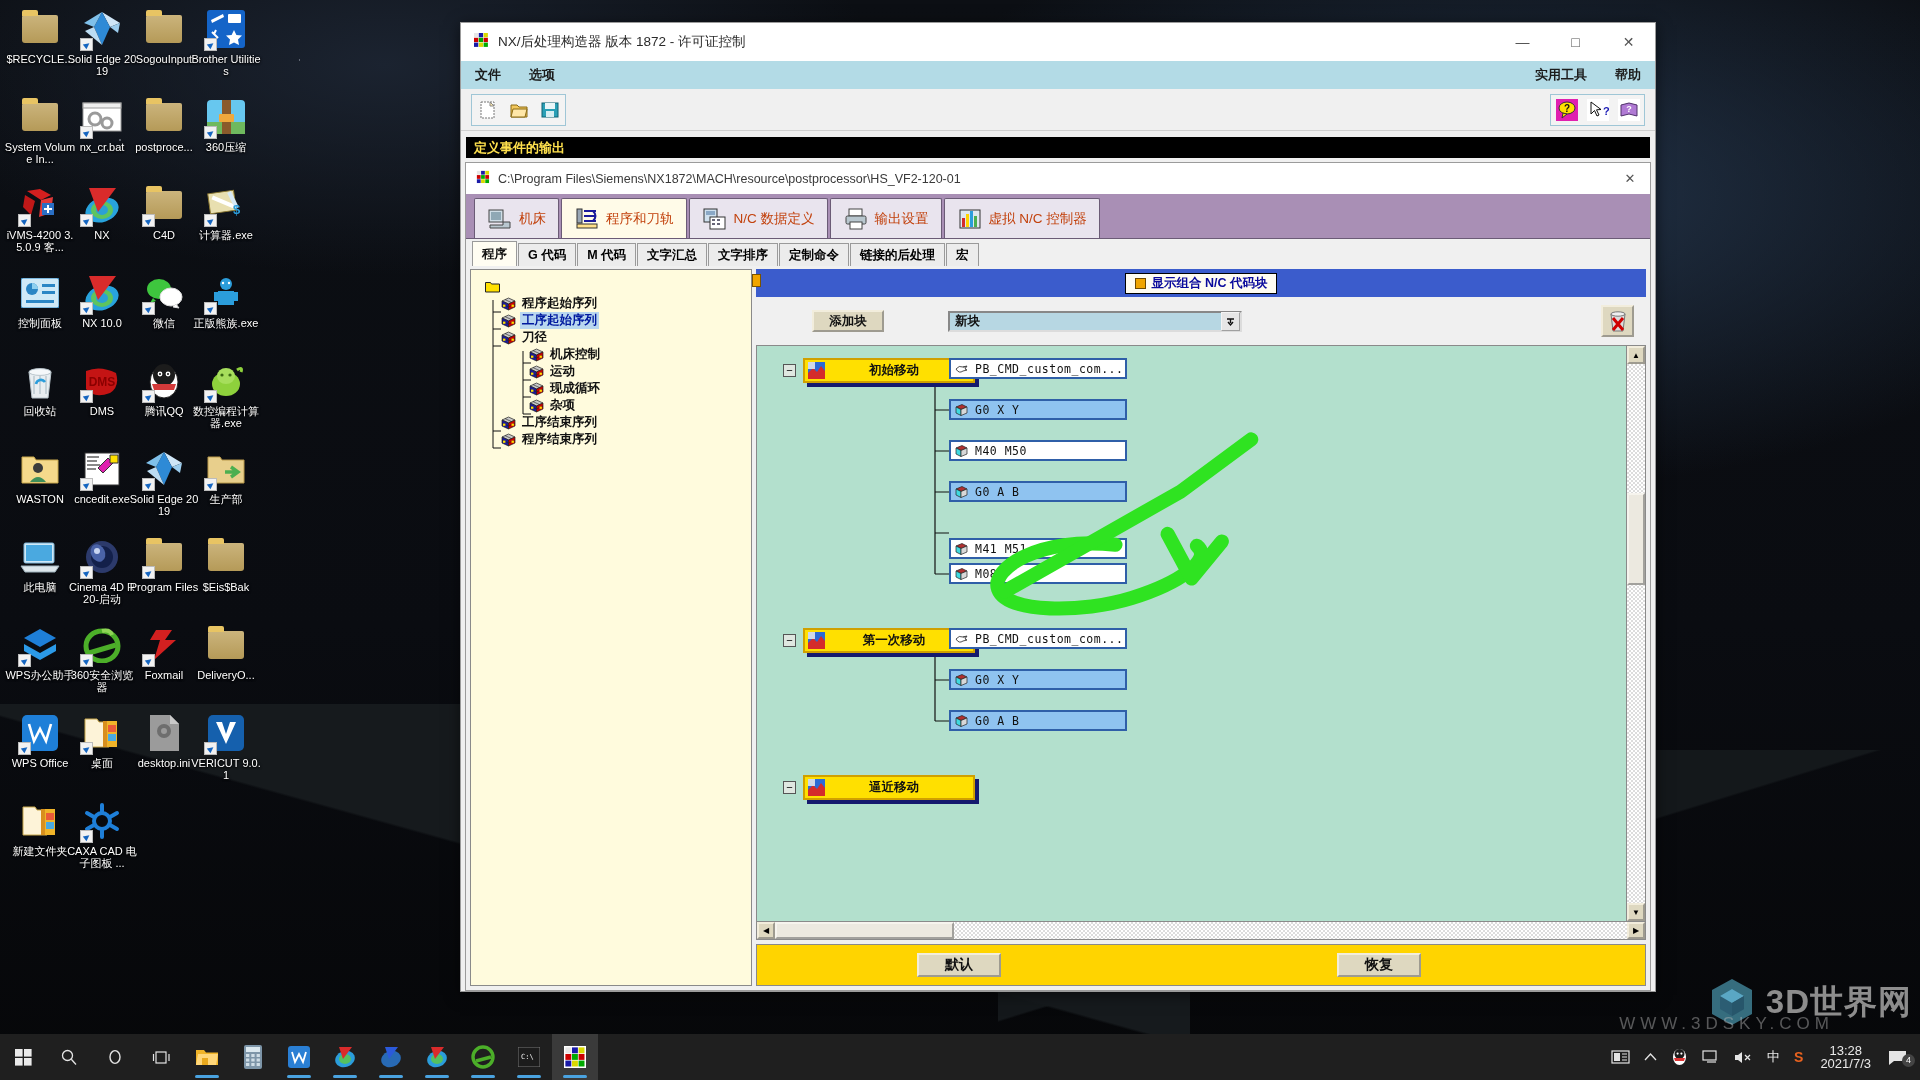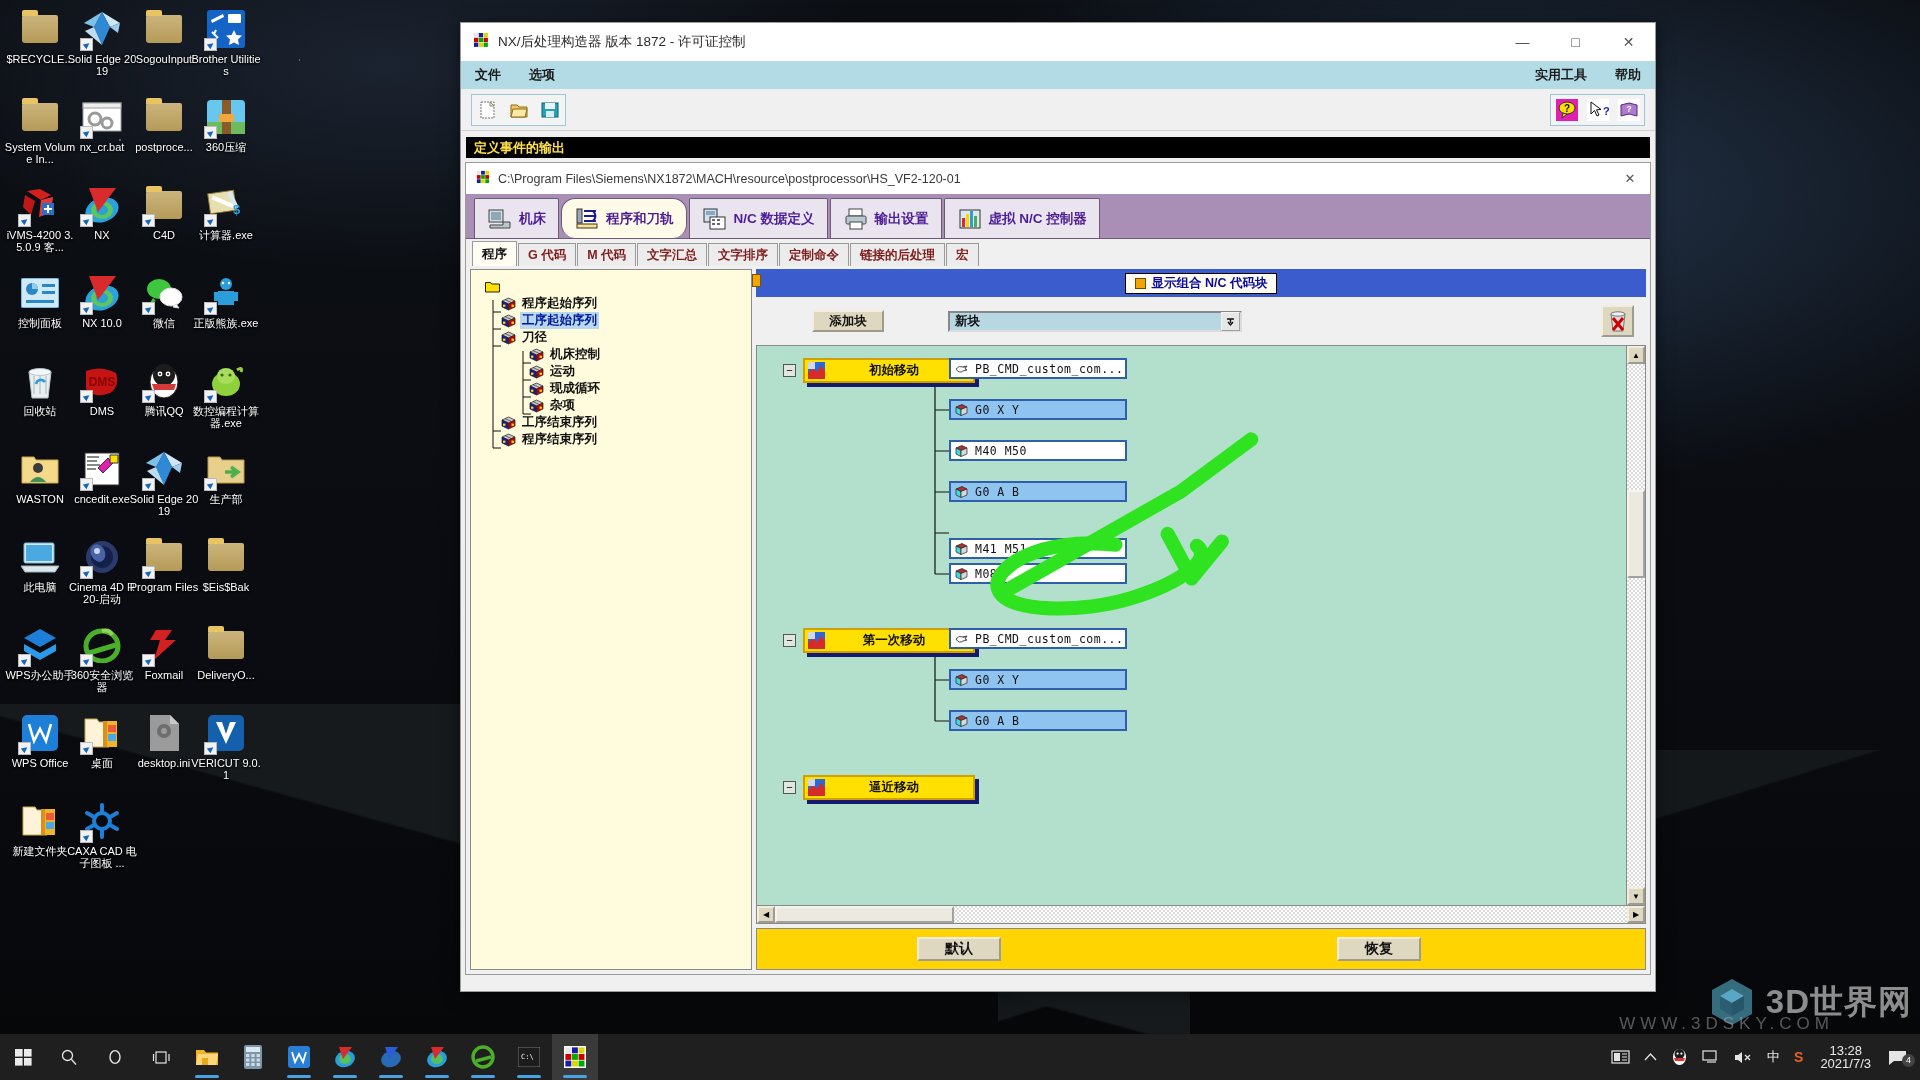--- a/index.html
+++ b/index.html
@@ -78,36 +78,36 @@
   #menubar .mi{ font-size:13px; font-weight:bold; color:#1c1c1c; padding:0 14px; }
   #menubar .right{ margin-left:auto; display:flex; }
   #toolbar { height:42px; background:#f0f0f0; display:flex; align-items:center; padding:0 10px; flex:0 0 auto; border-bottom:1px solid #d0d0d0;}
   .tbar-group{ display:flex; border:1px solid #9fc6d6; background:#f3f3f3; }
   .tbtn{ width:31px;height:30px; display:flex;align-items:center;justify-content:center; border:1px solid transparent;}
   .tbar-right{ margin-left:auto; display:flex; border:1px solid #9fc6d6; background:#f3f3f3; }
   
   #banner { margin:6px 5px 0 5px; height:21px; background:#000; color:#ffe14d; font-weight:bold;
             font-size:13px; display:flex; align-items:center; padding-left:8px; flex:0 0 auto;}
   
-  #doc-window{ margin:4px 4px 16px 4px; border:1px solid #9b9b9b; background:#a98fb5; flex:1 1 auto; display:flex; flex-direction:column; min-height:0;}
+  #doc-window{ margin:4px 4px 0 4px; border:1px solid #9b9b9b; background:#a98fb5; flex:1 1 auto; display:flex; flex-direction:column; min-height:0;}
   #doc-title{ height:31px; background:#fff; display:flex; align-items:center; padding-left:10px; flex:0 0 auto;}
   #doc-title .path{ font-size:12.5px; color:#3a3a3a; margin-left:8px;}
   #doc-title .dclose{ margin-left:auto; width:40px;height:31px;display:flex;align-items:center;justify-content:center;color:#555;font-size:13px;}
   
   #main-tabs{ height:44px; display:flex; align-items:flex-end; padding-left:8px; background:#a98fb5; flex:0 0 auto;}
   .mtab{ height:40px; min-width:60px; display:flex; align-items:center; gap:6px; padding:0 12px;
          background:#e9e4ee; border:1px solid #6b5b76; border-bottom:none; margin-right:2px;
-         font-size:13.5px; font-weight:bold; color:#4c1d95; border-radius:2px 2px 0 0;}
-  .mtab.active{ background:#fffbe8;border-radius:14px; }
+         font-size:13.5px; font-weight:normal; color:#c2410c; border-radius:2px 2px 0 0;}
+  .mtab.active{ background:#fffbe8; }
   .mtab .ico{ width:26px;height:26px; display:flex;align-items:center;justify-content:center;}
   
   #doc-body{ background:#f0f0f0; flex:1 1 auto; display:flex; flex-direction:column; min-height:0; border-top:1px solid #6b5b76;}
   #sub-tabs{ height:27px; display:flex; align-items:flex-end; padding-left:6px; background:#f0f0f0; flex:0 0 auto;}
   .stab{ height:23px; padding:0 9px; display:flex;align-items:center; font-size:12.5px; font-weight:bold;
-         color:#7f1d1d; background:#ececec; border:1px solid #9a9a9a; border-bottom:none; margin-right:1px;}
+         color:#000000; background:#ececec; border:1px solid #9a9a9a; border-bottom:none; margin-right:1px;}
   .stab.active{ background:#fffdf2; color:#111; height:25px; }
   #panes{ flex:1 1 auto; display:flex; min-height:0; padding:3px 4px 4px 4px; gap:4px;}
   
   #tree-pane{ width:282px; background:#fffbdd; border:1px solid #8a8a8a; overflow:hidden; position:relative;}
   #tree{ padding:8px 0 0 14px; font-size:12.5px; font-weight:bold; color:#111;}
   .tnode{ display:flex; align-items:center; height:17px; position:relative; white-space:nowrap;}
   .tnode .cube{ width:15px;height:14px; margin-right:4px; flex:0 0 auto;}
   .tnode .tlabel{ padding:0 2px;}
   .tnode.sel .tlabel{ background:#b9d7ef; color:#00199e;}
   .indent1{ margin-left:16px;} .indent2{ margin-left:44px;}

